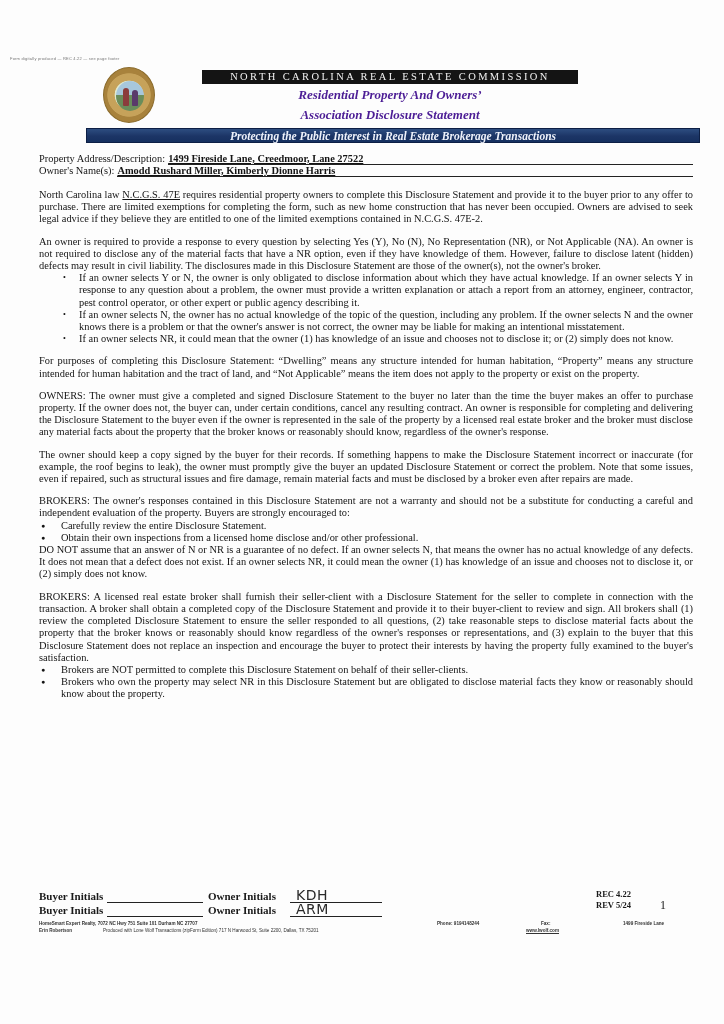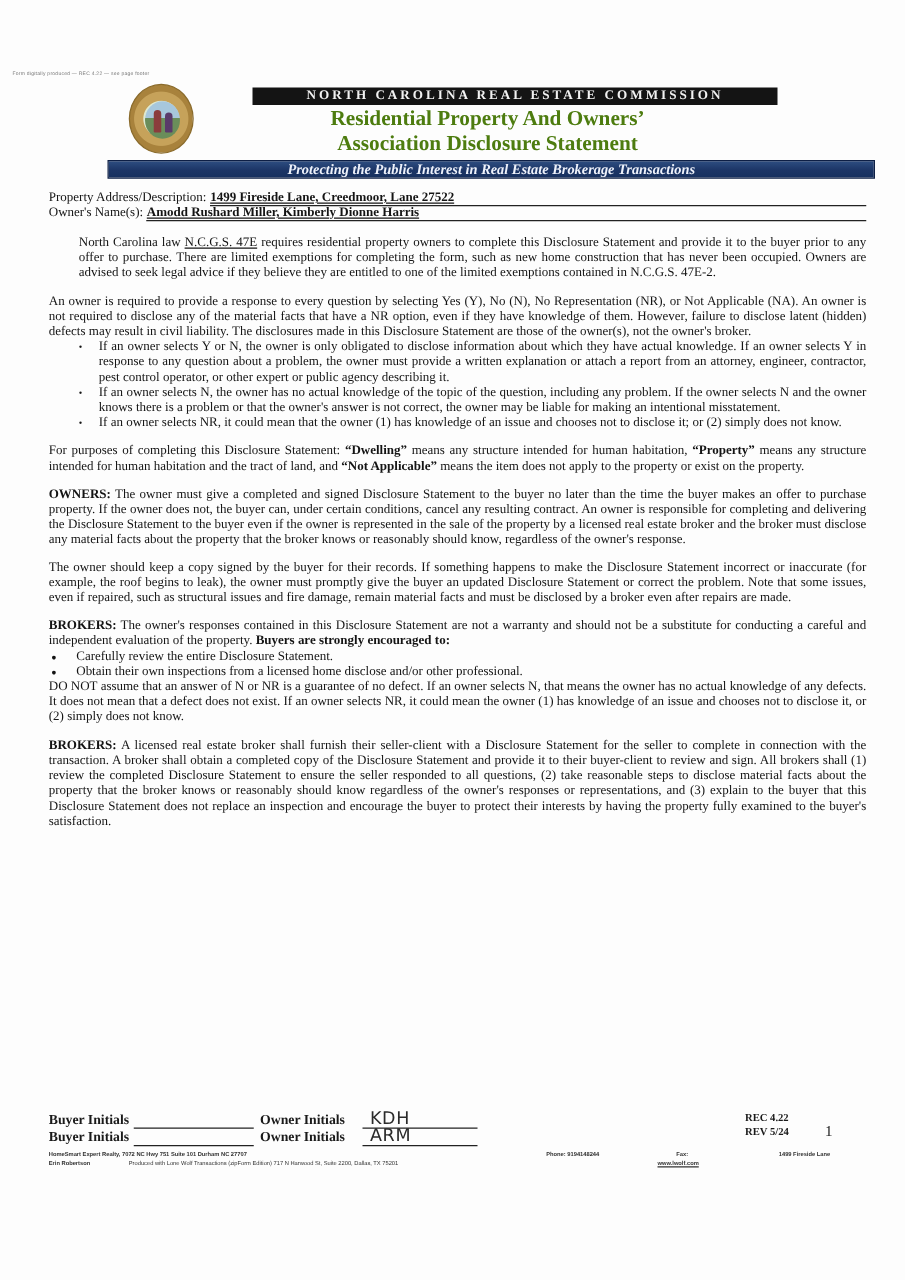--- a/index.html
+++ b/index.html
@@ -26,29 +26,29 @@
       border: 1px solid #8a6b2c;
     }
     .seal-inner {
       position: absolute; left: 12px; top: 13px; width: 28px; height: 30px; border-radius: 50%;
       background: linear-gradient(180deg, #a7c7dc 0 45%, #6a8d5a 46% 100%);
     }
     .seal-fig1 { position: absolute; left: 7px; top: 7px; width: 6px; height: 18px; background: #8b3c3c; border-radius: 3px 3px 1px 1px; }
     .seal-fig2 { position: absolute; left: 16px; top: 9px; width: 6px; height: 16px; background: #5a3a6a; border-radius: 3px 3px 1px 1px; }
 
     .commission-band {
-      position: absolute; left: 202px; top: 70px; width: 420px; height: 14px;
+      position: absolute; left: 202px; top: 70px; width: 376px; height: 14px;
       background: #141414; color: #f2f2f2;
       font-family: "Liberation Serif", serif; font-size: 10.5px; letter-spacing: 2.4px;
-      text-align: center; line-height: 14px; font-weight: bold; white-space: nowrap;
+      text-align: center; line-height: 14px; font-weight: normal; white-space: nowrap;
     }
     .title-line {
       position: absolute; left: 200px; width: 380px; text-align: center;
-      font-family: "Liberation Serif", serif; font-weight: bold;
-      font-size: 17px; line-height: 20px; color: #4d7c0f;
+      font-family: "Liberation Serif", serif; font-style: italic; font-weight: bold;
+      font-size: 13px; line-height: 20px; color: #4c1d95;
     }
     .title-1 { top: 85px; }
     .title-2 { top: 105px; }
 
     .protect-band {
       position: absolute; left: 86px; top: 128px; width: 614px; height: 15px;
       background: linear-gradient(180deg, #2d4d80 0%, #1c3566 55%, #16305f 100%);
       border: 1px solid #0d1f45;
       color: #eef2fb; text-align: center;
       font-family: "Liberation Serif", serif; font-style: italic; font-weight: bold;
@@ -60,23 +60,23 @@
       font-family: "Liberation Serif", serif; font-size: 10.4px; line-height: 12.2px;
       color: #141414; text-align: justify;
     }
     .field-row { display: flex; white-space: nowrap; line-height: 11px; }
     .field-label { flex: 0 0 auto; }
     .field-value {
       flex: 1 1 auto; font-weight: bold; text-decoration: underline;
       border-bottom: 1px solid #222; margin-left: 3px; padding-left: 0;
     }
     .para { margin-top: 10px; }
-    .para.first { margin-top: 12px; margin-left: 24px; }
+    .para.first { margin-top: 12px; }
     .u { text-decoration: underline; }
-    b, .b { font-weight: bold; }
+    b, .b { font-weight: normal; }
 
     ul.bullets { list-style: none; margin-left: 24px; }
     ul.bullets li { position: relative; padding-left: 16px; }
     ul.bullets li::before {
       content: "\2022"; position: absolute; left: 0; top: 0; font-size: 8px;
     }
     ul.bullets2 { list-style: none; margin-left: 0; }
     ul.bullets2 li { position: relative; padding-left: 22px; }
     ul.bullets2 li::before { content: "\25CF"; position: absolute; left: 2px; top: 0; font-size: 7px; }
 
@@ -160,20 +160,22 @@
 
     <p class="para"><b>BROKERS:</b><span> The owner's responses contained in this Disclosure Statement are not a warranty and should not be a substitute for conducting a careful and independent evaluation of the property. </span><b>Buyers are strongly encouraged to:</b></p>
     <ul class="bullets2">
       <li>Carefully review the entire Disclosure Statement.</li>
       <li>Obtain their own inspections from a licensed home disclose and/or other professional.</li>
     </ul>
     <p>DO NOT assume that an answer of N or NR is a guarantee of no defect. If an owner selects N, that means the owner has no actual knowledge of any defects. It does not mean that a defect does not exist. If an owner selects NR, it could mean the owner (1) has knowledge of an issue and chooses not to disclose it, or (2) simply does not know.</p>
 
     <p class="para"><b>BROKERS:</b><span> A licensed real estate broker shall furnish their seller-client with a Disclosure Statement for the seller to complete in connection with the transaction. A broker shall obtain a completed copy of the Disclosure Statement and provide it to their buyer-client to review and sign. All brokers shall (1) review the completed Disclosure Statement to ensure the seller responded to all questions, (2) take reasonable steps to disclose material facts about the property that the broker knows or reasonably should know regardless of the owner's responses or representations, and (3) explain to the buyer that this Disclosure Statement does not replace an inspection and encourage the buyer to protect their interests by having the property fully examined to the buyer's satisfaction.</span></p>
     <ul class="bullets2">
+      <li class="b">Brokers are NOT permitted to complete this Disclosure Statement on behalf of their seller-clients.</li>
+      <li>Brokers who own the property may select NR in this Disclosure Statement but are obligated to disclose material facts they know or reasonably should know about the property.</li>
     </ul>
   </div>
 
   <div class="initials">
     <div class="init-row">
       <span class="init-label">Buyer Initials</span>
       <span class="init-line"></span>
       <span class="init-label2">Owner Initials</span>
       <span class="init-sign">
           <span>KDH</span>

